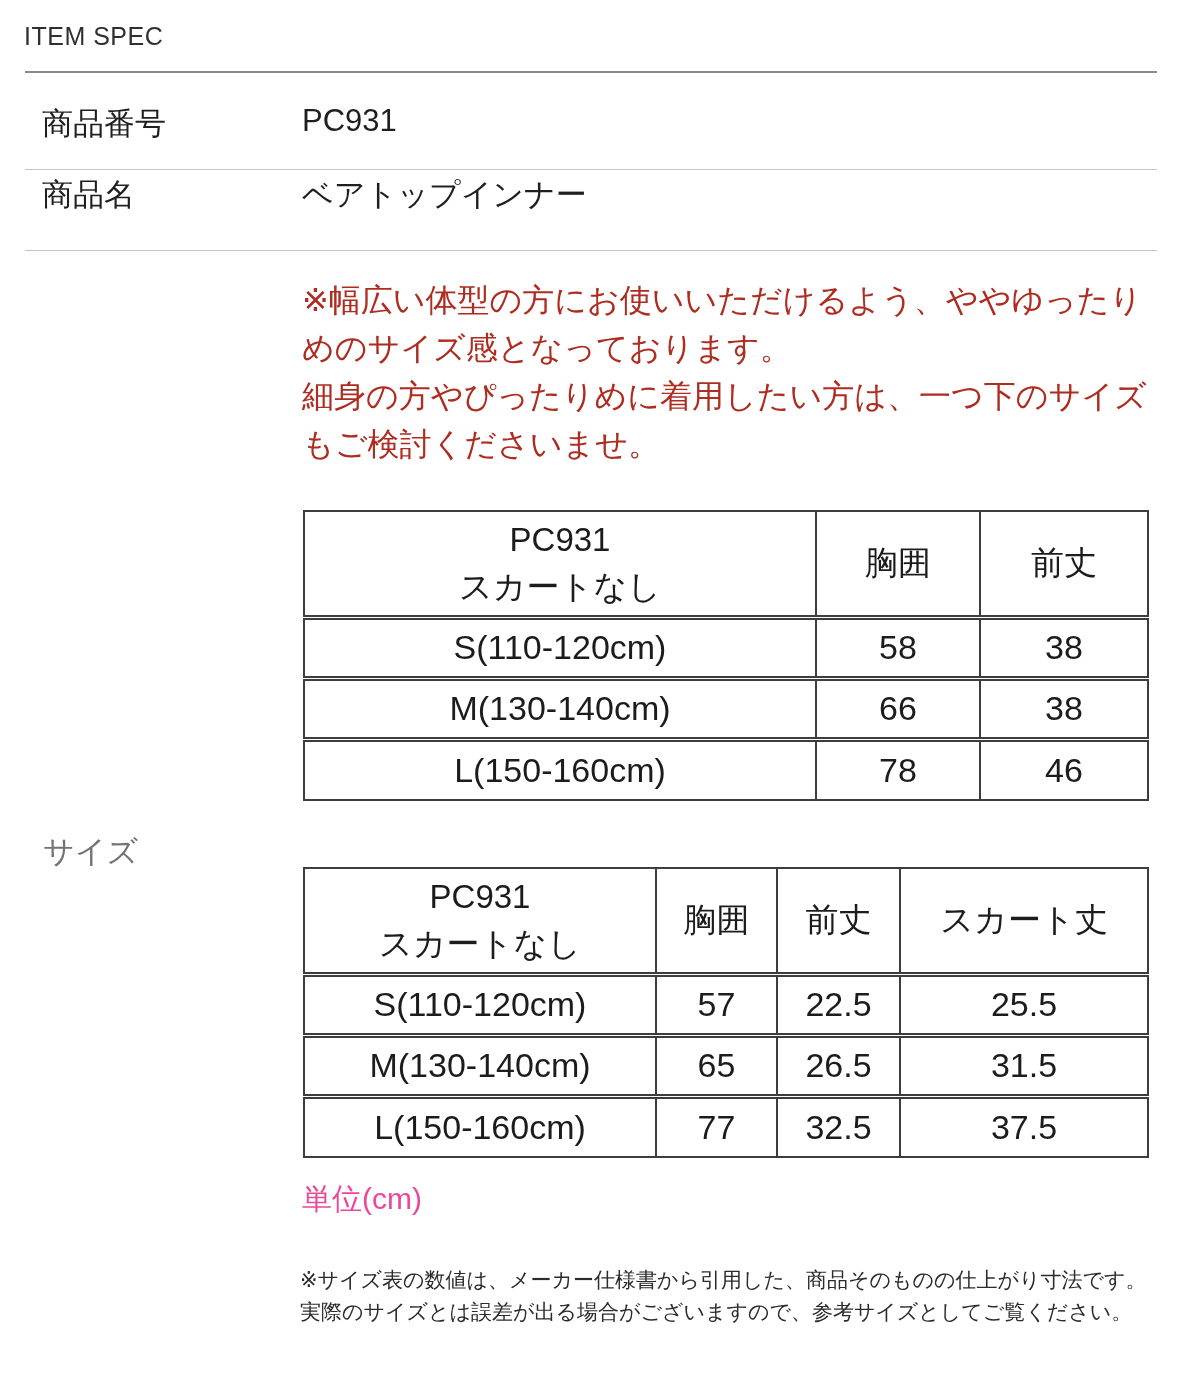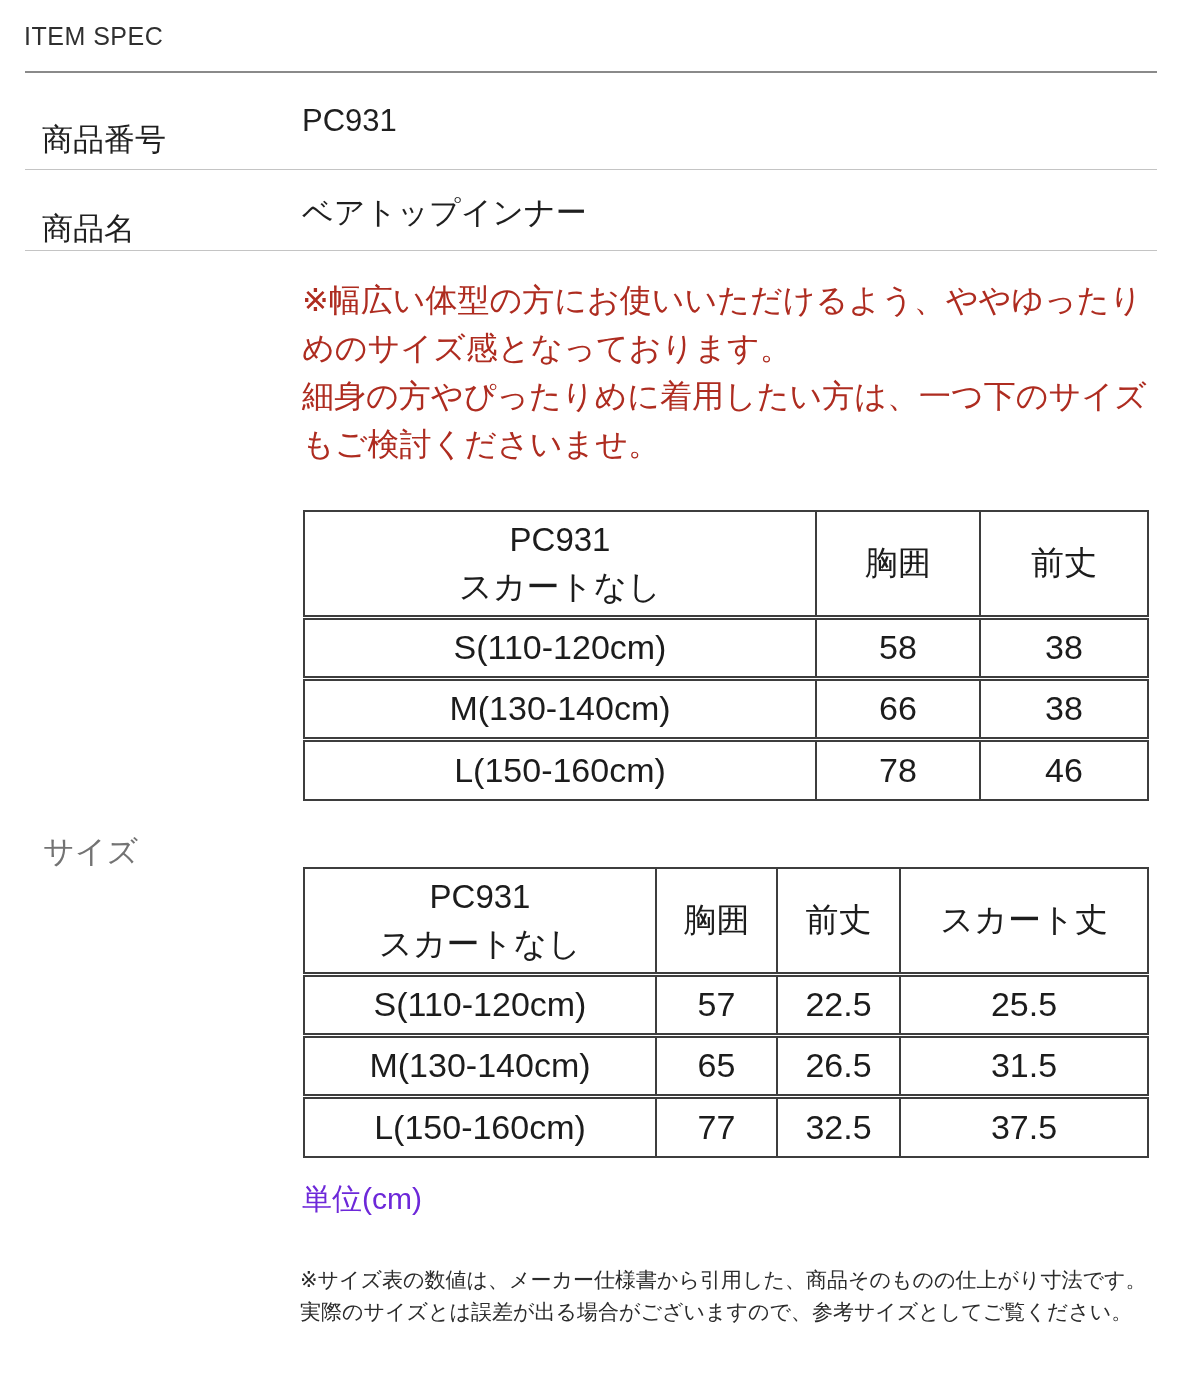--- a/index.html
+++ b/index.html
@@ -29,24 +29,24 @@
     width: 1132px;
     height: 0;
     border-top: 1px solid #c4c4c4;
   }
   .rule-strong { border-top: 2px solid #8a8a8a; }
   .rule-top { top: 71px; }
   .rule-1 { top: 169px; }
   .rule-2 { top: 250px; }
 
   
-  .spec-label { position: absolute; left: 42px; font-size: 31px; color: #1f1f1f; margin-top: 16px; }
+  .spec-label { position: absolute; left: 42px; font-size: 31px; color: #1f1f1f; }
   .spec-value { position: absolute; left: 302px; font-size: 31px; color: #1f1f1f; }
   .y-row1 { top: 103px; }
-  .y-row2 { top: 192px; }
+  .y-row2 { top: 174px; }
 
   
   .notice {
     position: absolute;
     left: 302px;
     top: 276px;
     width: 870px;
     font-size: 32px;
     line-height: 48px;
     color: #ae2c20;
@@ -83,21 +83,21 @@
     left: 43px;
     top: 831px;
     font-size: 31px;
     color: #737373;
   }
   .unit {
     position: absolute;
     left: 302px;
     top: 1179px;
     font-size: 30px;
-    color: #6d28d9;
+    color: #ec4899;
   }
   .footnote {
     position: absolute;
     left: 300px;
     top: 1264px;
     font-size: 21px;
     line-height: 32px;
     color: #2b2b2b;
   }
 </style>

